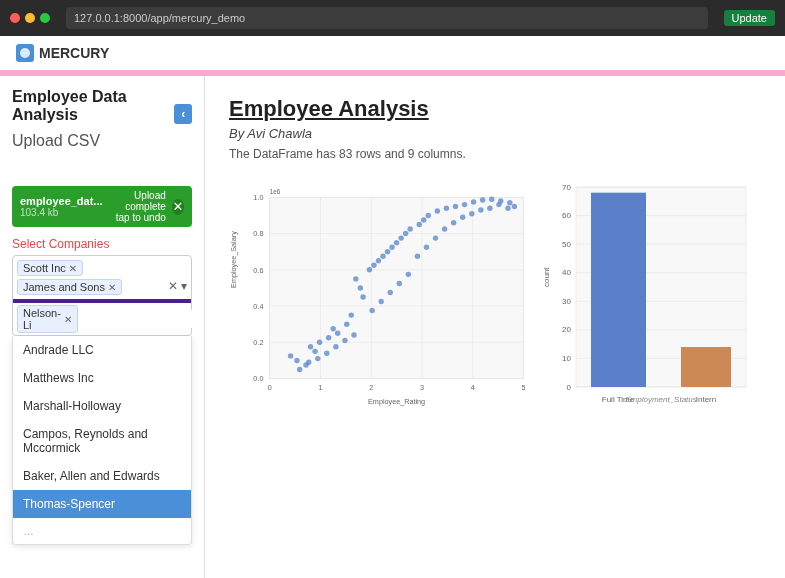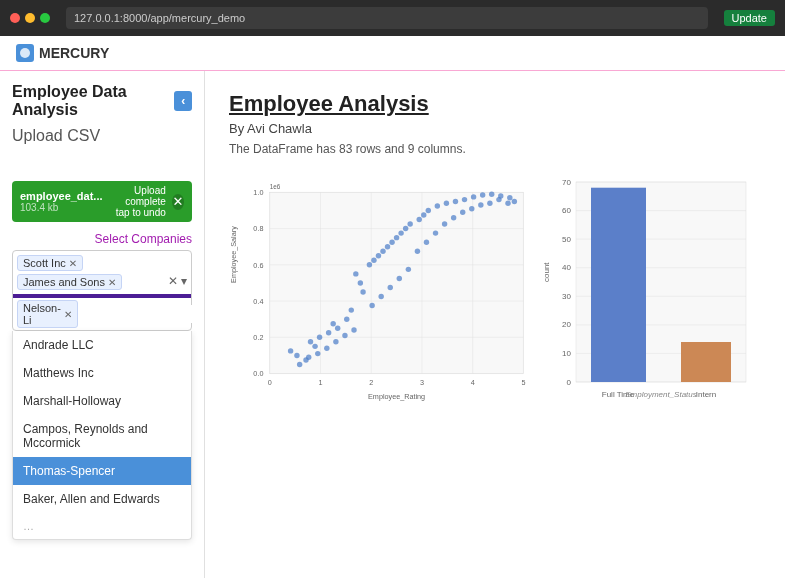--- a/index.html
+++ b/index.html
@@ -46,21 +46,21 @@
     .app-container {
       display: flex;
       flex-direction: column;
       height: calc(578px - 36px);
       background: white;
     }
 
     
     .app-header {
       background: white;
-      border-bottom: 1px solid #f9a8d4;
+      border-bottom: 6px solid #f9a8d4;
       padding: 8px 16px;
       display: flex;
       align-items: center;
       gap: 6px;
     }
     .mercury-logo {
       display: flex;
       align-items: center;
       gap: 5px;
       font-weight: 700;
@@ -94,21 +94,21 @@
       overflow-y: auto;
       position: relative;
     }
 
     .sidebar-title {
       font-size: 16px;
       font-weight: 600;
       color: #222;
       margin-bottom: 4px;
       display: flex;
-      align-items: center;
+      align-items: flex-end;
       justify-content: space-between;
     }
     .collapse-btn {
       width: 20px;
       height: 20px;
       background: #4a90d9;
       border-radius: 3px;
       display: flex;
       align-items: center;
       justify-content: center;
@@ -159,23 +159,22 @@
       border-radius: 50%;
       width: 16px;
       height: 16px;
       display: flex;
       align-items: center;
       justify-content: center;
     }
 
     .select-label {
       font-size: 12px;
-      color: #a21caf;
+      color: #ef4444;
       margin-bottom: 4px;
-      text-align: right;
     }
 
     .multi-select-container {
       border: 1px solid #ccc;
       border-radius: 4px;
       background: white;
       min-height: 60px;
     }
     .selected-tags {
       display: flex;
@@ -250,20 +249,21 @@
       font-size: 22px;
       font-weight: 700;
       color: #222;
       margin-bottom: 4px;
       text-decoration: underline;
     }
     .author {
       font-size: 13px;
       color: #444;
       margin-bottom: 6px;
+      font-style: italic;
     }
     .subtitle {
       font-size: 12px;
       color: #555;
       margin-bottom: 16px;
     }
 
     
     .charts-row {
       display: flex;
@@ -359,22 +359,22 @@
           </div>
           <input class="search-input" type="text" placeholder="" style="">
         </div>
       </div>
 
       <div class="dropdown-list">
         <div class="dropdown-item">Andrade LLC</div>
         <div class="dropdown-item">Matthews Inc</div>
         <div class="dropdown-item">Marshall-Holloway</div>
         <div class="dropdown-item">Campos, Reynolds and Mccormick</div>
+        <div class="dropdown-item">Baker, Allen and Edwards</div>
         <div class="dropdown-item highlighted">Thomas-Spencer</div>
-        <div class="dropdown-item">Baker, Allen and Edwards</div>
         <div class="dropdown-item" style="color:#aaa; font-size:11px;">…</div>
       </div>
     </div>
 
     <div class="main-content">
       <h1 class="page-title">Employee Analysis</h1>
       <p class="author">By Avi Chawla</p>
       <p class="subtitle">The DataFrame has 83 rows and 9 columns.</p>
 
       <div class="charts-row">

